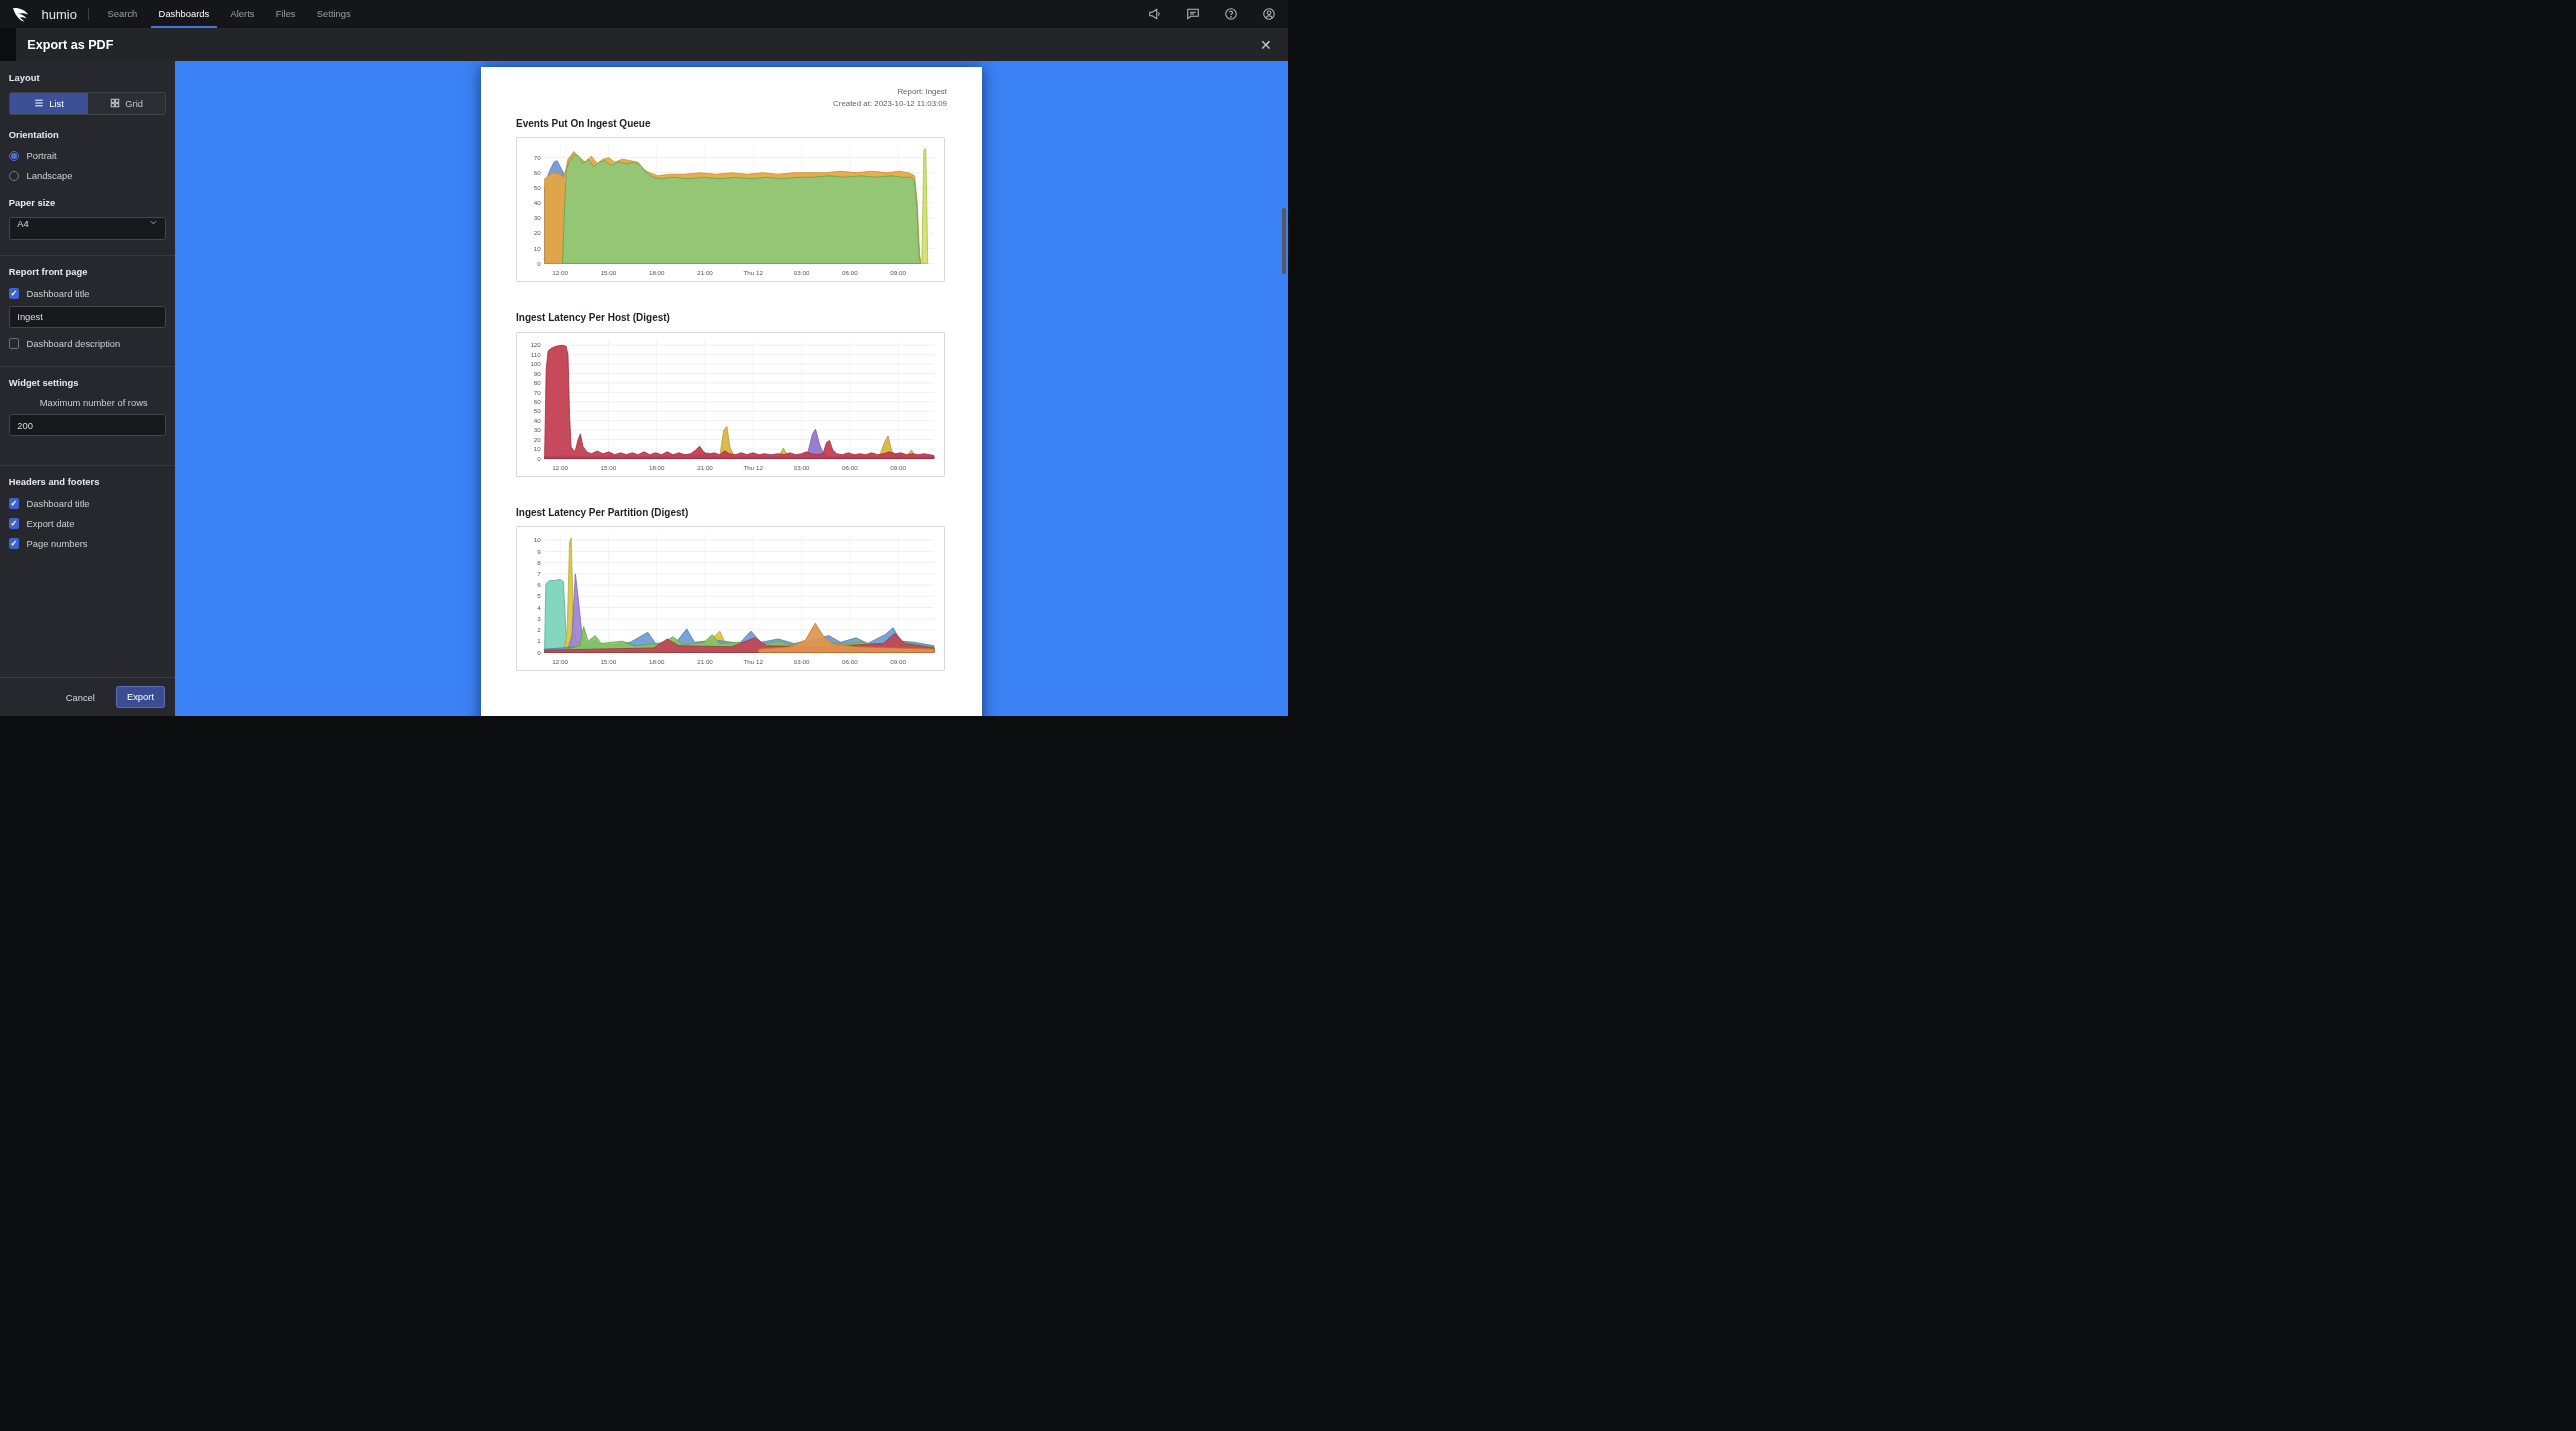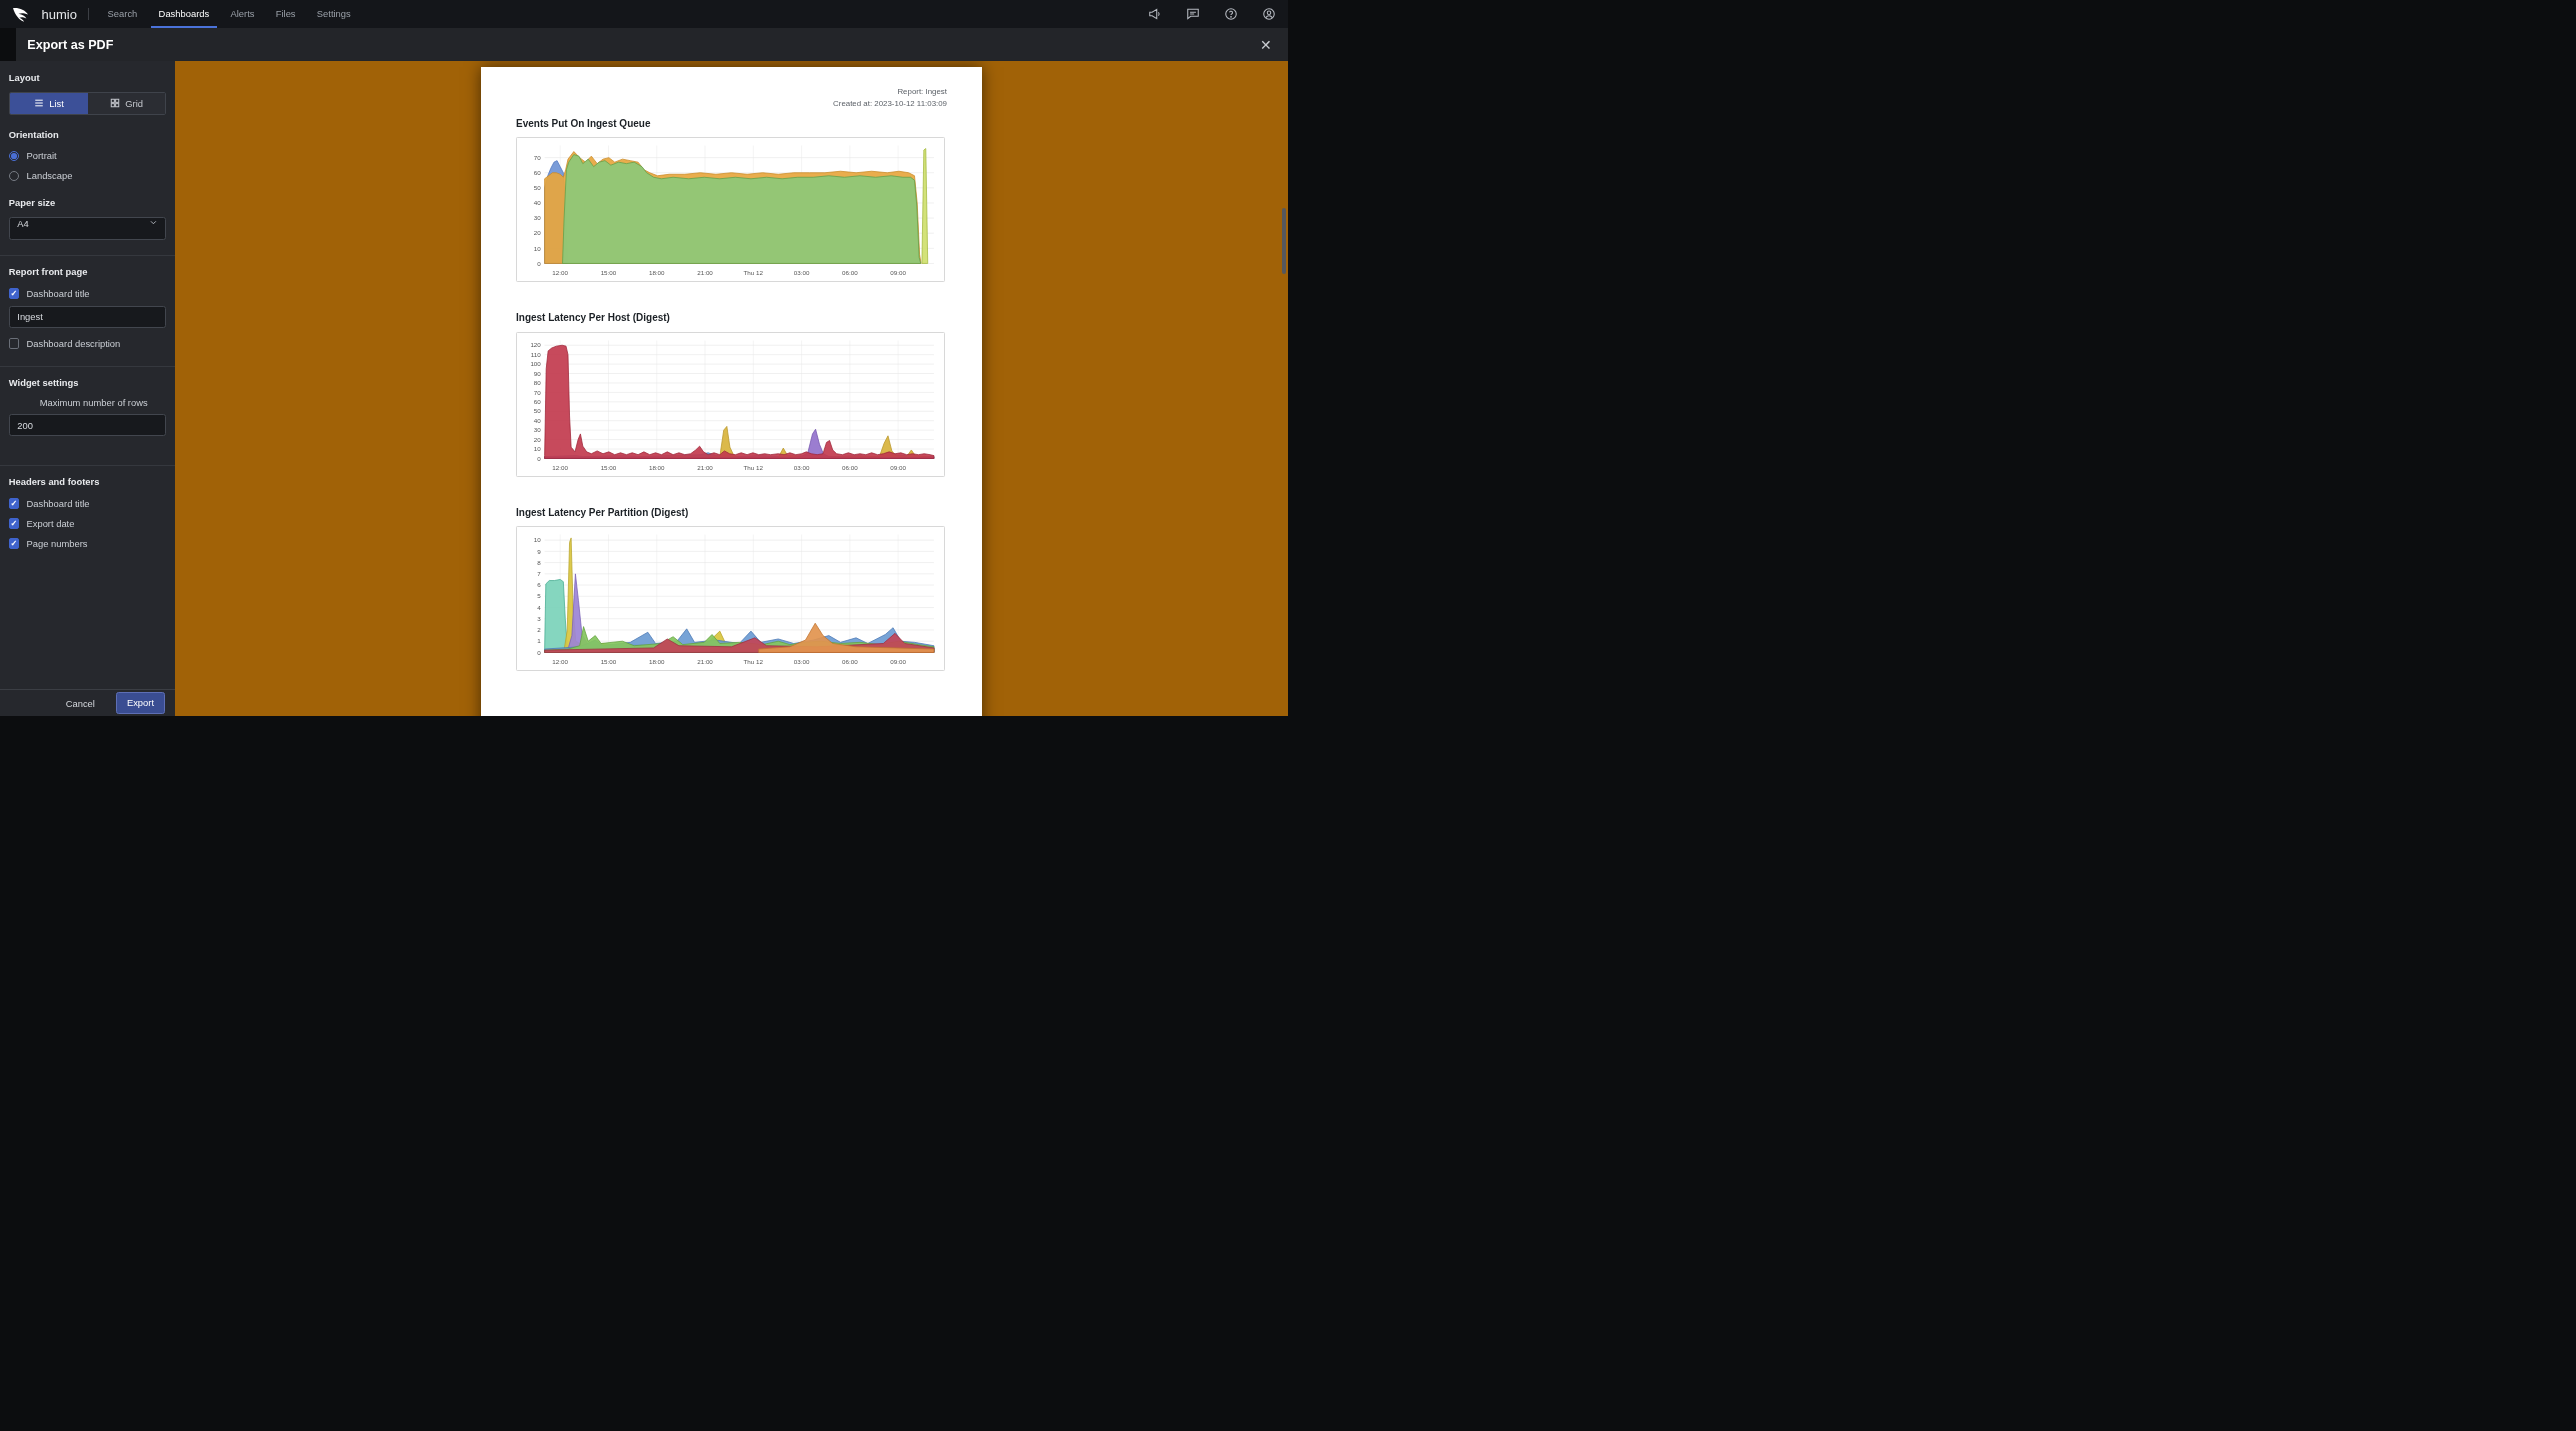--- a/index.html
+++ b/index.html
@@ -65,30 +65,30 @@
   .text-input, .select {
     width:100%; height:22.6px; background:#17191d; border:0.6px solid #42464e;
     border-radius:2.5px; color:#d8dbe0; font-size:9.4px; padding:0 7.5px;
     font-family:inherit; }
   .text-input { margin-bottom:7.5px; }
   .select { display:flex; align-items:flex-start; justify-content:space-between;
     margin-bottom:3.8px; }
   .select svg { width:8.8px; height:8.8px; color:#aeb2b9; }
   .mb-lg { margin-bottom:14px; }
 
-  .sb-footer { height:27px; border-top:0.6px solid #3b3e44; display:flex;
+  .sb-footer { height:39px; border-top:0.6px solid #3b3e44; display:flex;
     align-items:center; justify-content:flex-end; gap:15px; padding:0 10px; }
   .btn-cancel { background:none; border:none; color:#d5d8dd; font-size:9.4px;
     font-family:inherit; }
   .btn-export { background:#3a4d92; border:0.6px solid #5e6fb5; border-radius:2.5px;
     color:#ffffff; font-size:9.4px; height:21.4px; padding:0 10px; font-family:inherit; }
 
   
   .main { position:absolute; left:175px; top:61px; right:0; bottom:0;
-    background:#a16207; display:flex; justify-content:center; overflow:hidden; }
+    background:#3b82f6; display:flex; justify-content:center; overflow:hidden; }
   .page { width:501px; margin-top:5.7px; background:#ffffff; height:692px;
     box-shadow:0 0 15px rgba(0,0,0,0.55); }
   .meta { margin:19px 35px 0; text-align:right; color:#5a5f66; font-size:7.9px;
     line-height:1.5; }
   .chart-title { margin:8.8px 35px 8.2px; font-size:10px; font-weight:bold;
     color:#1c2126; }
   .chart-title.gap { margin-top:30px; }
   .chart-box { margin:0 36px 0 35px; width:429px; height:145px;
     border:0.6px solid #d8d8d8; border-radius:1.3px; background:#ffffff; }
   .chart-box svg { display:block; width:100%; height:100%; }

